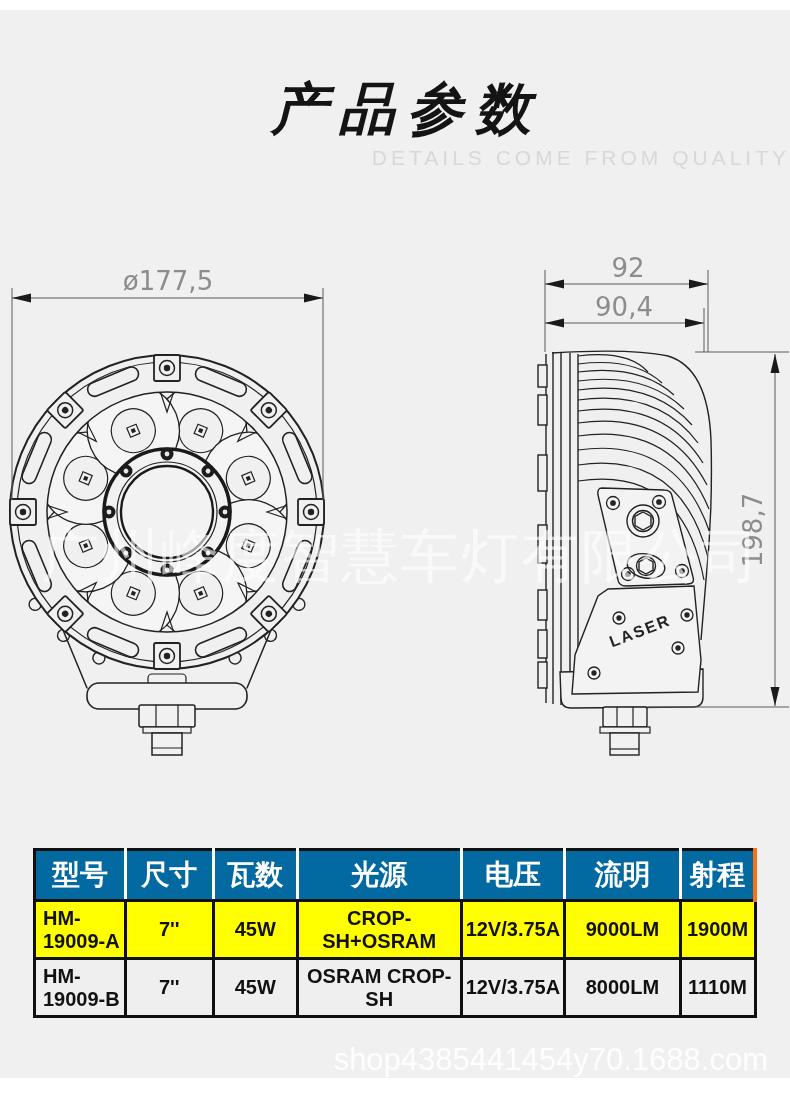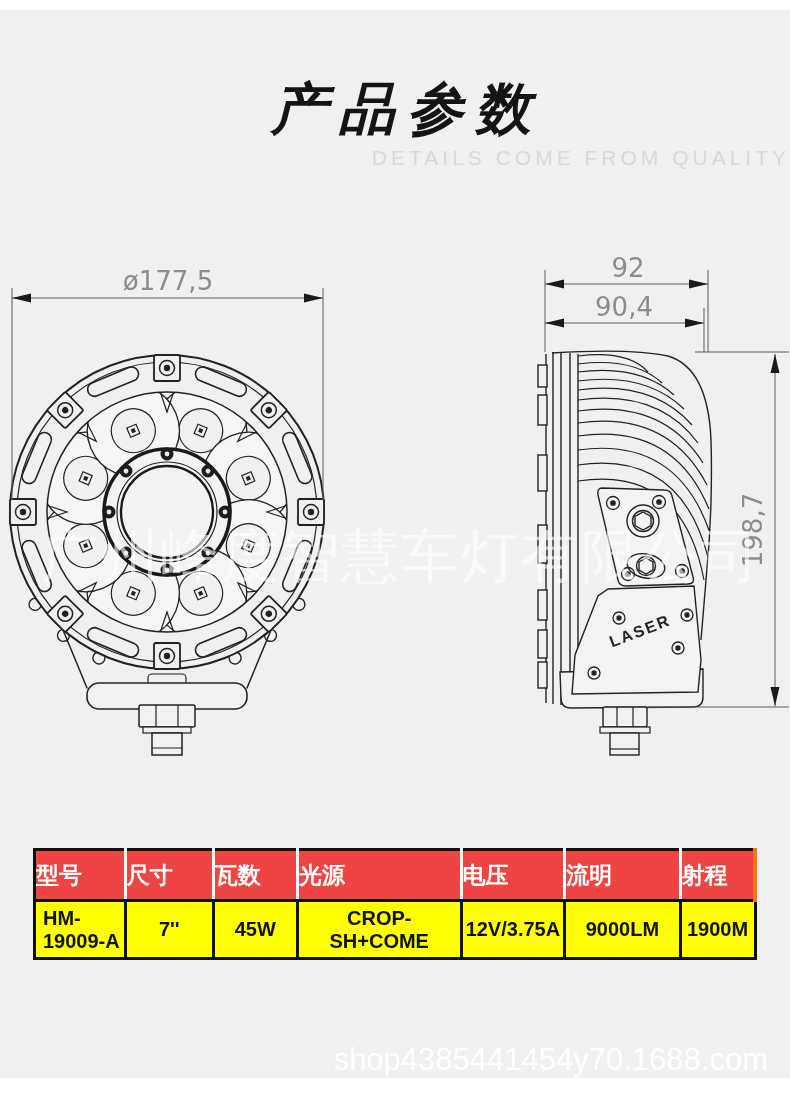--- a/index.html
+++ b/index.html
@@ -35,23 +35,23 @@
     position:absolute;top:1042px;right:22px;
     font-size:31px;color:rgba(255,255,255,0.9);z-index:5;
   }
 
   
   .spec-table{
     position:absolute;left:33px;top:848px;width:724px;
     border-collapse:collapse;table-layout:fixed;z-index:4;
   }
   .spec-table th{
-    background:#ef4444;color:#ffffff;font-size:23px;font-weight:700;
+    background:#0369a1;color:#ffffff;font-size:28px;font-weight:700;
     height:48px;border:3px solid #ffffff;border-top:3px solid #101010;border-bottom:3px solid #101010;
-    text-align:left;padding:0;
+    text-align:center;padding:0;
   }
   .spec-table th:first-child{border-left:3px solid #101010;}
   .spec-table th:last-child{border-right:4px solid #f97316;}
   .spec-table td{
     border:3px solid #101010;font-size:20px;font-weight:600;color:#111;
     height:55px;text-align:center;padding:0 2px;line-height:1.15;
   }
   .spec-table tr.hl td{background:#ffff00;}
   .spec-table tr.norm td{background:#efefef;}
   .spec-table td.model{text-align:left;padding-left:7px;word-break:break-word;}
@@ -266,22 +266,31 @@
     <th>瓦数</th>
     <th>光源</th>
     <th>电压</th>
     <th>流明</th>
     <th>射程</th>
   </tr>
   <tr class="hl">
     <td class="model">HM-19009-A</td>
     <td>7''</td>
     <td>45W</td>
-    <td>CROP-SH+COME</td>
+    <td>CROP-SH+OSRAM</td>
     <td>12V/3.75A</td>
     <td>9000LM</td>
     <td>1900M</td>
   </tr>
+  <tr class="norm">
+    <td class="model">HM-19009-B</td>
+    <td>7''</td>
+    <td>45W</td>
+    <td>OSRAM CROP-SH</td>
+    <td>12V/3.75A</td>
+    <td>8000LM</td>
+    <td>1110M</td>
+  </tr>
 </tbody>
   </table>
 
 <div class="wm-bottom">shop4385441454y70.1688.com</div>
 <div id="strip-bottom" class="strip"></div>
 
 </body></html>

